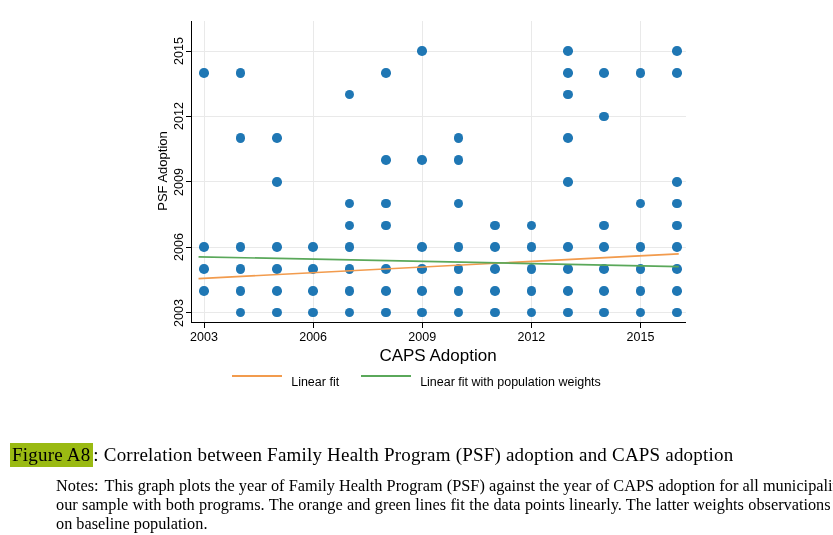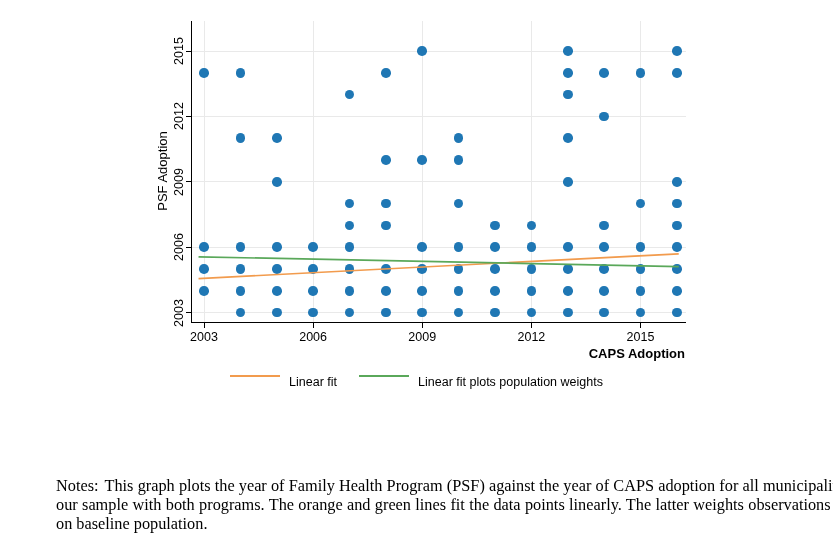--- a/index.html
+++ b/index.html
@@ -13,21 +13,21 @@
   .gridline-h{position:absolute;left:0;width:100%;height:1px;}
   .gridline-v{position:absolute;top:0;height:100%;width:1px;}
   .dot{position:absolute;width:9.6px;height:9.6px;border-radius:50%;}
   .tick-x{position:absolute;width:1px;height:5px;background:#000;bottom:-6.3px;}
   .tick-y{position:absolute;height:1px;width:5px;background:#000;left:-6.3px;}
   .xtick-label{position:absolute;width:44px;text-align:center;font-size:12.5px;}
   .ytick-label{position:absolute;white-space:nowrap;font-size:12.5px;
                transform:translate(-50%,-50%) rotate(-90deg);}
   .ytitle{position:absolute;left:162px;top:171px;white-space:nowrap;font-size:13px;
           transform:translate(-50%,-50%) rotate(-90deg);}
-  .xtitle{position:absolute;left:191px;width:494px;top:346px;text-align:right;font-size:13px;font-weight:bold;}
+  .xtitle{position:absolute;left:191px;width:494px;top:346px;text-align:center;font-size:17px;}
   svg.fits{position:absolute;left:0;top:0;overflow:visible;}
 
   
   .legend{position:absolute;left:0;top:375px;width:833px;display:flex;
           justify-content:center;align-items:center;gap:22px;}
   .legend-item{display:flex;align-items:flex-start;gap:9px;}
   .legend-swatch{width:50px;height:2.4px;}
   .legend-label{font-size:12.5px;}
 
   
@@ -172,21 +172,22 @@
       </div>
     <div class="xtitle">CAPS Adoption</div>
 
     <div class="legend" id="legend">
       <div class="legend-item">
         <div class="legend-swatch" style="background: rgb(242, 155, 77);"></div>
         <span class="legend-label">Linear fit</span>
       </div>
       <div class="legend-item">
         <div class="legend-swatch" style="background: rgb(90, 168, 90);"></div>
-        <span class="legend-label">Linear fit plots population weights</span>
+        <span class="legend-label">Linear fit with population weights</span>
       </div>
     </div>
   </div>
 
+  <p class="caption"><span class="hl" style="background: rgb(154, 186, 18);">Figure A8</span><span>: </span><span>Correlation between Family Health Program (PSF) adoption and CAPS adoption</span></p>
 
   <p class="notes"><span class="notes-label">Notes:</span><span>This graph plots the year of Family Health Program (PSF) against the year of CAPS adoption for all municipalities in our sample with both programs. The orange and green lines fit the data points linearly. The latter weights observations based on baseline population.</span></p>
 
 </div>
 
 </body></html>

